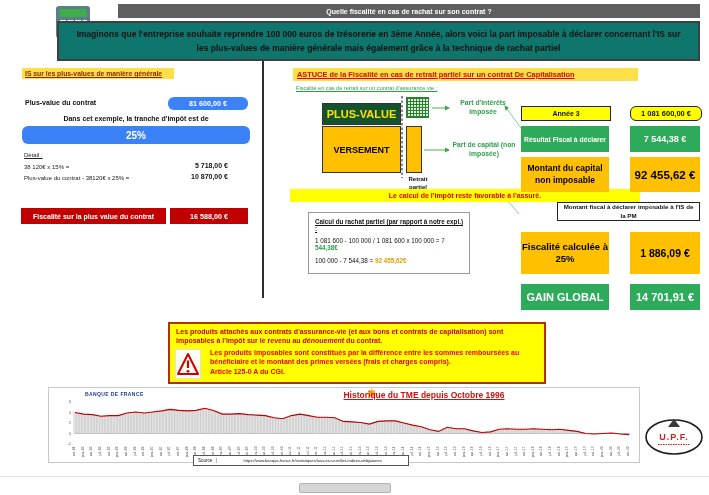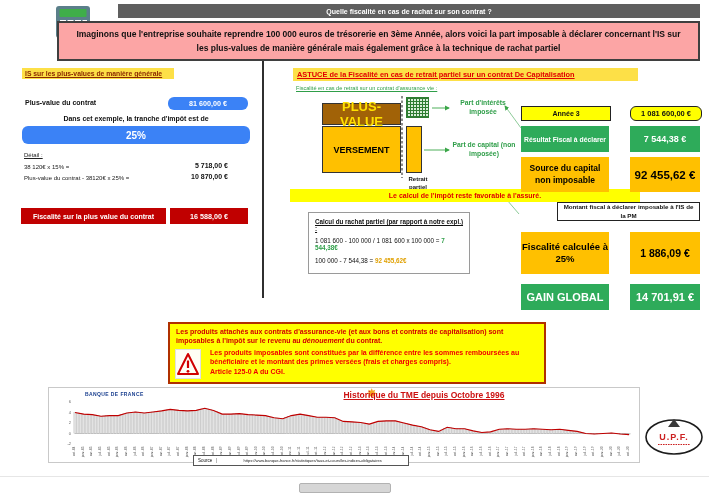--- a/index.html
+++ b/index.html
@@ -2,34 +2,34 @@
 <html><head>
 <meta charset="utf-8">
 <style>
   html,body{margin:0;padding:0;background:#fff;}
   .page{position:relative;width:709px;height:495px;background:#fff;font-family:"Liberation Sans",sans-serif;overflow:hidden;}
   .abs{position:absolute;}
   .flexc{display:flex;align-items:center;justify-content:center;text-align:center;}
   .u{text-decoration:underline;}
   
   .header-bar{background:#5f5f5f;color:#fff;font-size:7px;font-weight:bold;}
-  .intro-box{border:2px solid #3f3f3f;background:#fca5a5;color:#111;font-size:8.5px;font-weight:bold;text-align:center;line-height:1.6;padding:5px 12px;box-sizing:border-box;}
+  .intro-box{border:2px solid #3f3f3f;background:#0f766e;color:#111;font-size:8.5px;font-weight:bold;text-align:center;line-height:1.6;padding:5px 12px;box-sizing:border-box;}
   .v-divider{width:2px;background:#2f2f2f;}
   
   .hl-yellow{background:#fde047;}
   .left-title{color:#8a2800;font-size:6.8px;font-weight:bold;text-decoration:underline;padding:2px 3px;box-sizing:border-box;}
   .lbl{color:#111;font-size:7px;font-weight:bold;}
   .red-box{background:#3b82f6;color:#fff;font-weight:bold;border-radius:6px;}
   .dred-box{background:#c00000;color:#fff;font-weight:bold;}
   .small{font-size:6px;color:#222;}
   .val-sm{font-size:7px;font-weight:bold;color:#111;text-align:right;}
   
   .astuce-title{color:#e00000;font-size:7.4px;font-weight:bold;text-decoration:underline;padding:2px 4px;box-sizing:border-box;}
   .sub-green{color:#2f9e49;font-size:5.6px;text-decoration:underline;}
-  .pv-box{background:#a16207;border:1.5px solid #333;color:#ffe000;font-size:13px;font-weight:bold;box-sizing:border-box;}
+  .pv-box{background:#14532d;border:1.5px solid #333;color:#ffe000;font-size:11px;font-weight:bold;box-sizing:border-box;}
   .vs-box{background:#ffc000;border:1.5px solid #333;color:#000;font-size:9px;font-weight:bold;box-sizing:border-box;}
   .slice{background:#ffc000;border:1px solid #333;box-sizing:border-box;}
   .hatch{border:1px solid #2e7d32;box-sizing:border-box;
     background:repeating-linear-gradient(0deg,#2e7d32 0 .7px,transparent .7px 3px),
                repeating-linear-gradient(90deg,#2e7d32 0 .7px,transparent .7px 3px),#d9efd9;}
   .retrait{font-size:6px;font-weight:bold;color:#111;text-align:center;line-height:1.25;}
   .green-lbl{color:#2f9e49;font-size:6.8px;font-weight:bold;text-align:center;line-height:1.3;}
   .fav-banner{background:#ffff00;color:#e00000;font-size:7px;font-weight:bold;}
   .calc-box{border:1px solid #9a9a9a;background:#fff;padding:5px 6px;box-sizing:border-box;font-size:6.3px;color:#111;}
   .calc-box .title{font-weight:bold;text-decoration:underline;margin-bottom:5px;}
@@ -146,21 +146,21 @@
       <span>100 000 - 7 544,38 = </span><span class="res-gold">92 455,62€</span>
     </div>
   </div>
 
   <div class="abs yel-box flexc" style="left:521px;top:106px;width:88px;height:13px;font-size:7px;">Année 3</div>
   <div class="abs yel-box flexc" style="left:630px;top:106px;width:70px;height:13px;font-size:7.5px;border-radius:6px;">1 081 600,00 €</div>
 
   <div class="abs green-box flexc" style="left:521px;top:126px;width:88px;height:26px;font-size:6.8px;">Résultat Fiscal à déclarer</div>
   <div class="abs green-box flexc" style="left:630px;top:126px;width:70px;height:26px;font-size:9px;">7 544,38 €</div>
 
-  <div class="abs gold-box flexc" style="left:521px;top:157px;width:88px;height:35px;font-size:8.5px;line-height:1.3;">Source du capital non imposable</div>
+  <div class="abs gold-box flexc" style="left:521px;top:157px;width:88px;height:35px;font-size:8.5px;line-height:1.3;">Montant du capital non imposable</div>
   <div class="abs gold-box flexc" style="left:630px;top:157px;width:70px;height:35px;font-size:11.5px;">92 455,62 €</div>
 
   <div class="abs note-box flexc" style="left:557px;top:202px;width:143px;height:19px;">Montant fiscal à déclarer imposable à l'IS de la PM</div>
 
   <div class="abs gold-box flexc" style="left:521px;top:232px;width:88px;height:42px;font-size:9.5px;line-height:1.3;">Fiscalité calculée à 25%</div>
   <div class="abs gold-box flexc" style="left:630px;top:232px;width:70px;height:42px;font-size:10.5px;">1 886,09 €</div>
 
   <div class="abs green-box flexc" style="left:521px;top:284px;width:88px;height:26px;font-size:11px;">GAIN GLOBAL</div>
   <div class="abs green-box flexc" style="left:630px;top:284px;width:70px;height:26px;font-size:11px;">14 701,91 €</div>
 

